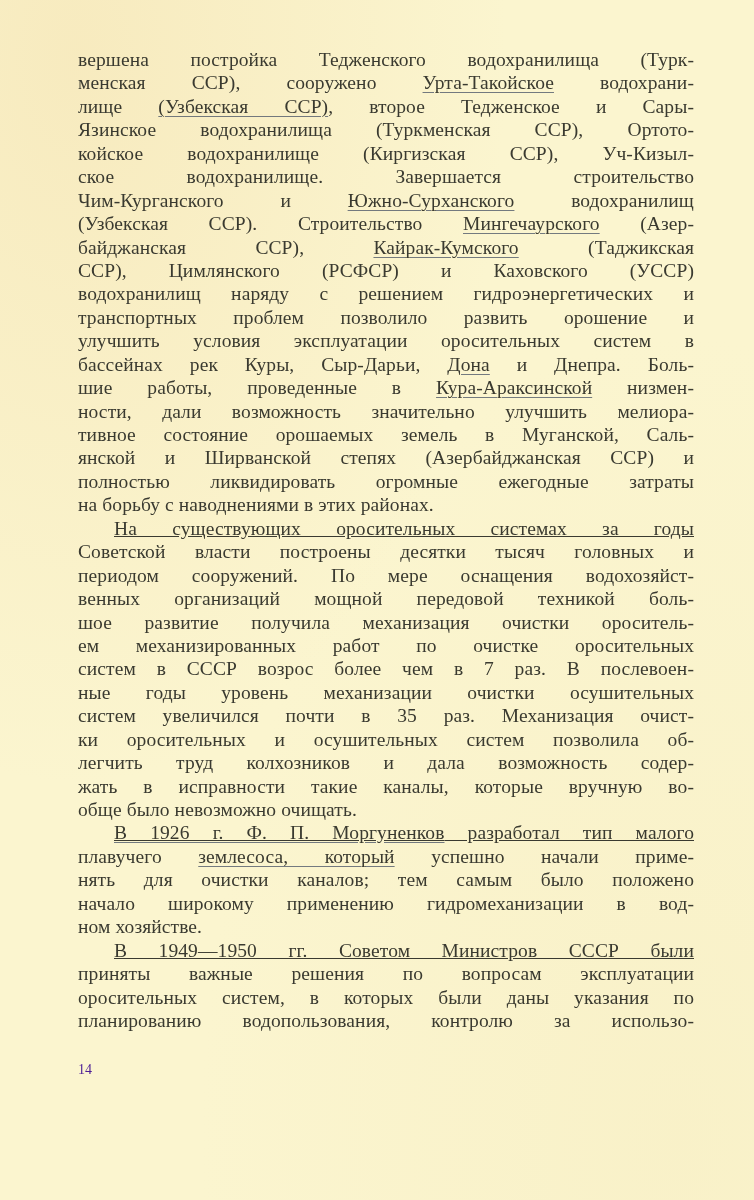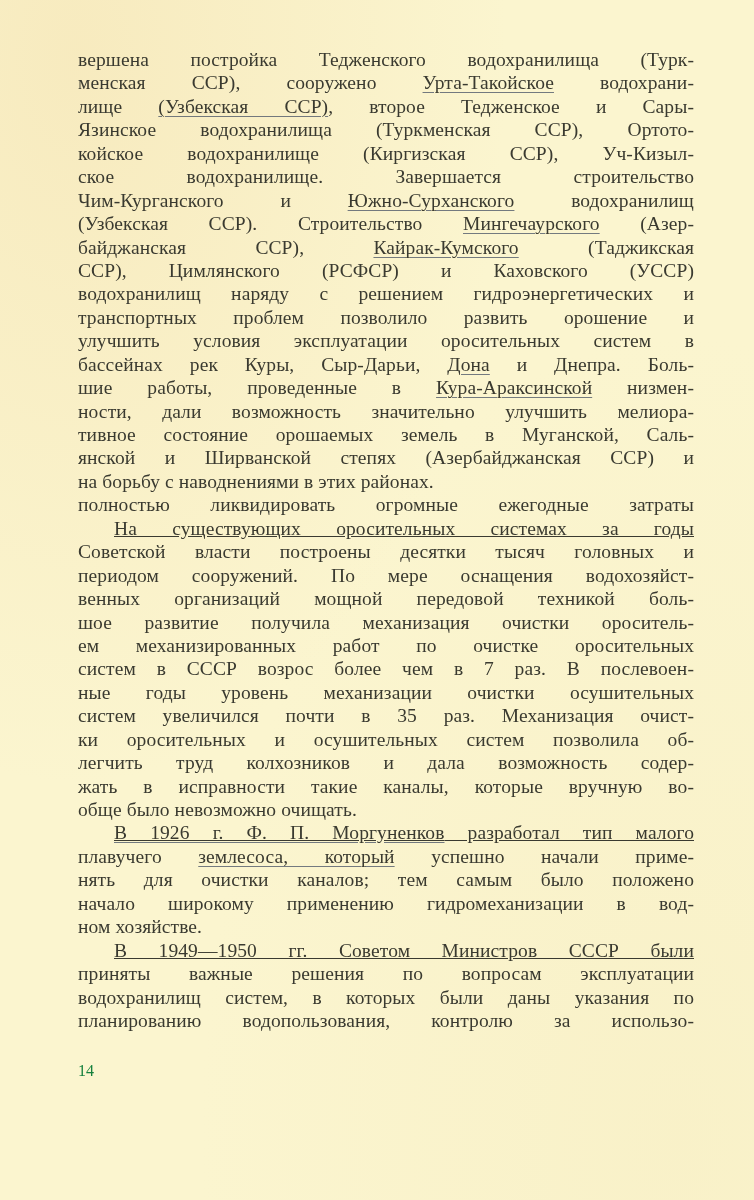--- a/index.html
+++ b/index.html
@@ -44,22 +44,22 @@
     .pencil {
       text-decoration: underline;
       text-decoration-color: rgba(70,80,100,0.75);
       text-decoration-thickness: 1.3px;
       text-underline-offset: 3px;
     }
     .page-number {
       position: absolute;
       left: 78px;
       top: 1062px;
-      font-size: 16px;
-      color: #15803d;
+      font-size: 14px;
+      color: #4c1d95;
       font-family: "Liberation Serif", "DejaVu Serif", serif;
     }
   </style>
 </head>
 <body>
 
 <div class="page">
 
   <div>
     <span class="line">вершена постройка Теджeнского водохранилища (Турк-</span>
@@ -73,22 +73,22 @@
     <span class="line">байджанская ССР), <span class="pencil">Кайрак-Кумского</span> (Таджикская</span>
     <span class="line">ССР), Цимлянского (РСФСР) и Каховского (УССР)</span>
     <span class="line">водохранилищ наряду с решением гидроэнергетических и</span>
     <span class="line">транспортных проблем позволило развить орошение и</span>
     <span class="line">улучшить условия эксплуатации оросительных систем в</span>
     <span class="line">бассейнах рек Куры, Сыр-Дарьи, <span class="pencil">Дона</span> и Днепра. Боль-</span>
     <span class="line">шие работы, проведенные в <span class="pencil">Кура-Араксинской</span> низмен-</span>
     <span class="line">ности, дали возможность значительно улучшить мелиора-</span>
     <span class="line">тивное состояние орошаемых земель в Муганской, Саль-</span>
     <span class="line">янской и Ширванской степях (Азербайджанская ССР) и</span>
+    <span class="line">полностью ликвидировать огромные ежегодные затраты</span>
     <span class="line last">на борьбу с наводнениями в этих районах.</span>
-    <span class="line">полностью ликвидировать огромные ежегодные затраты</span>
   </div>
 
   <div>
     <span class="line indent">На существующих оросительных системах за годы</span>
     <span class="line">Советской власти построены десятки тысяч головных и</span>
     <span class="line">периодом сооружений. По мере оснащения водохозяйст-</span>
     <span class="line">венных организаций мощной передовой техникой боль-</span>
     <span class="line">шое развитие получила механизация очистки ороситель-</span>
     <span class="line">ем механизированных работ по очистке оросительных</span>
     <span class="line">систем в СССР возрос более чем в 7 раз. В послевоен-</span>
@@ -104,19 +104,19 @@
     <span class="line indent"><span class="pencil">В 1926 г. Ф. П. Моргуненков</span> разработал тип малого</span>
     <span class="line">плавучего <span class="pencil">землесоса, который</span> успешно начали приме-</span>
     <span class="line">нять для очистки каналов; тем самым было положено</span>
     <span class="line">начало широкому применению гидромеханизации в вод-</span>
     <span class="line last">ном хозяйстве.</span>
   </div>
 
   <div>
     <span class="line indent">В 1949—1950 гг. Советом Министров СССР были</span>
     <span class="line">приняты важные решения по вопросам эксплуатации</span>
-    <span class="line">водохранилищ систем, в которых были даны указания по</span>
+    <span class="line">оросительных систем, в которых были даны указания по</span>
     <span class="line">планированию водопользования, контролю за использо-</span>
   </div>
 
 </div>
 
 <div class="page-number">14</div>
 
 </body></html>

